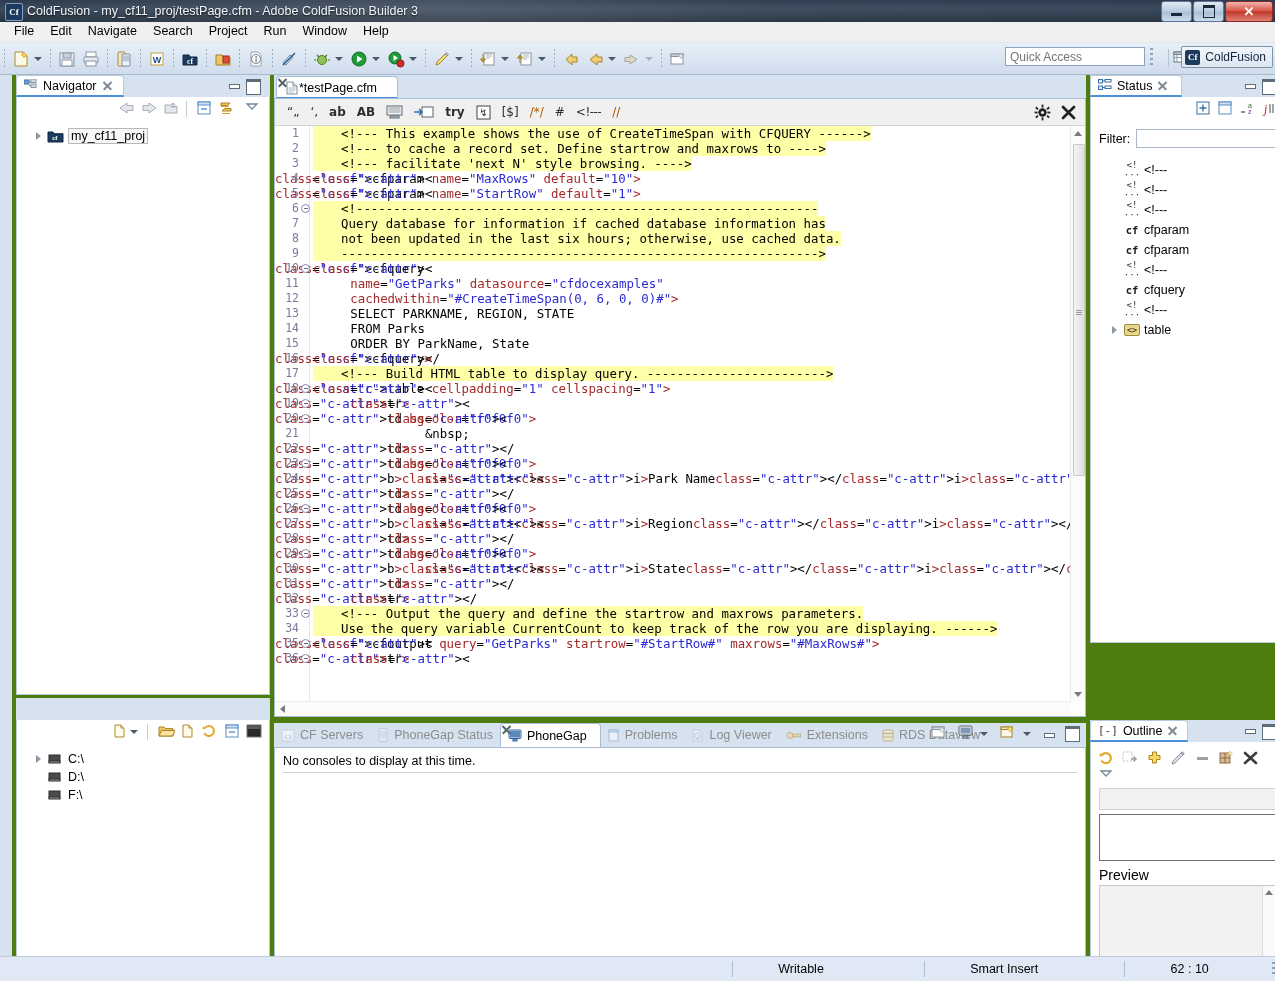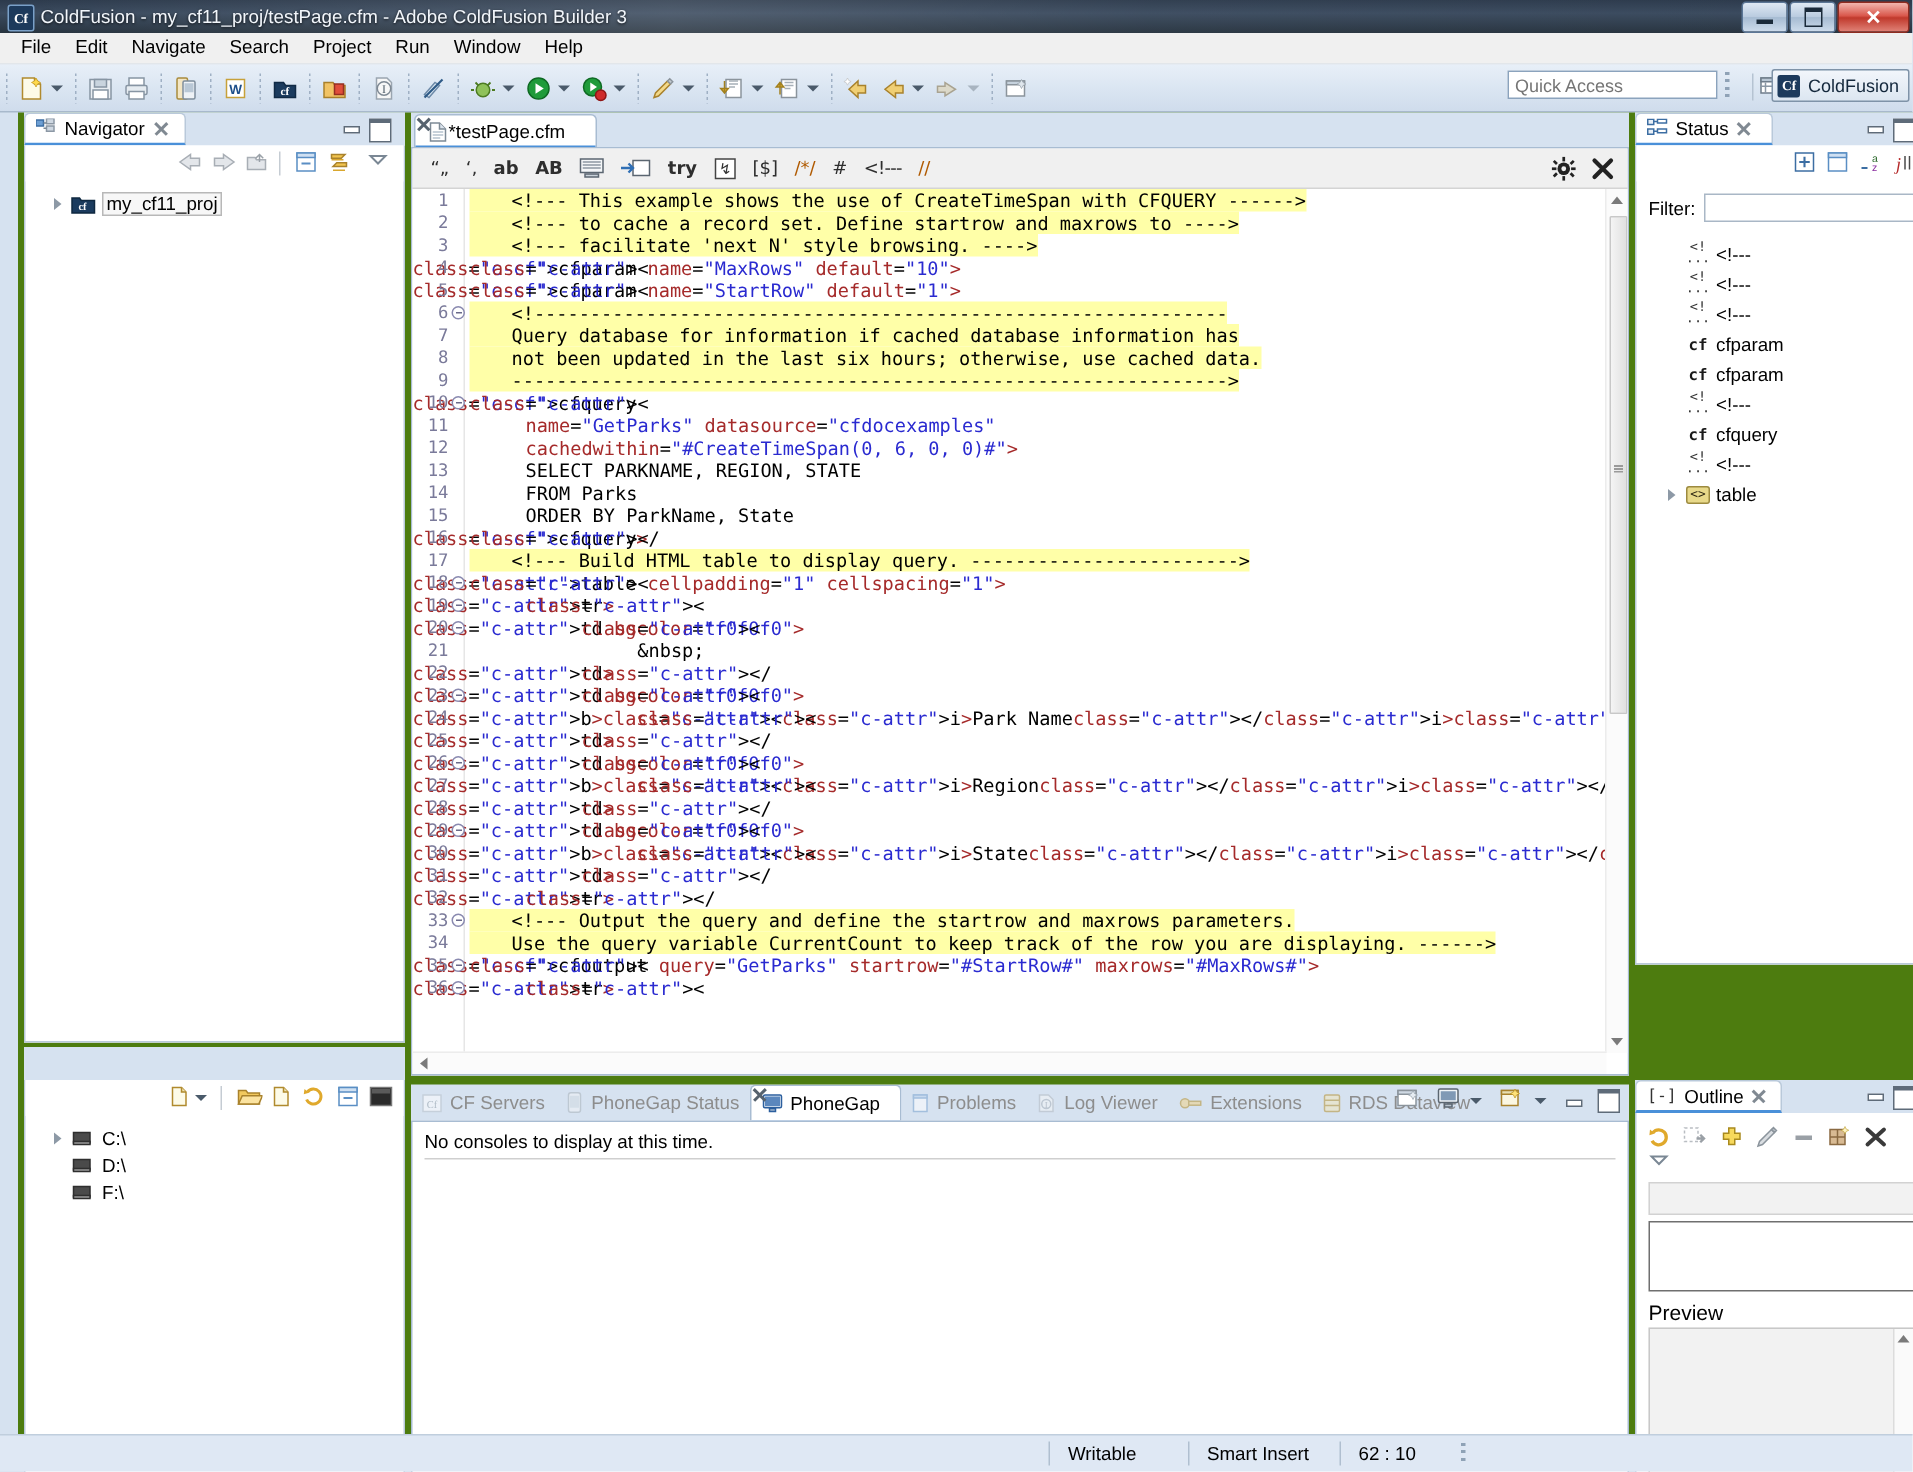--- a/index.html
+++ b/index.html
@@ -242,21 +242,21 @@
   .sn-caret{padding-left:8px;}
   .sn-box1{margin:9px 8px 0 8px;height:20px;background:#f2f2f2;border:1px solid #d2d2d2;}
   .sn-box2{margin:4px 8px 0 8px;height:45px;background:#fff;border:1px solid #6f6f6f;}
   .sn-prev{margin:6px 0 2px 8px;font-size:14px;}
   .sn-list{margin:0 8px 0 8px;height:120px;background:#f2f2f2;border:1px solid #c8c8c8;position:relative;}
   .sn-vs{position:absolute;right:0;top:0;bottom:13px;width:13px;background:#fafafa;border-left:1px solid #dcdcdc;}
   
   .statusbar{
     position:absolute;left:0;top:956px;width:1275px;height:25px;
     background:#dfe8f4;border-top:1px solid #c0cedd;
-    display:flex;align-items:center;font-size:12.5px;box-sizing:border-box;
+    display:flex;align-items:center;font-size:12.5px;box-sizing:border-box;justify-content:space-between;
   }
   .sb-sep{width:1px;height:16px;background:#b0bfd0;}
   .sb-cell{padding:0 12px;white-space:nowrap;}
   .sb-dots{width:3px;height:14px;margin-left:18px;
     background:repeating-linear-gradient(to bottom,#8fa2b6 0 2px,transparent 2px 5px);}
   
   svg{display:block;}
 </style>
 </head>
 <body>

